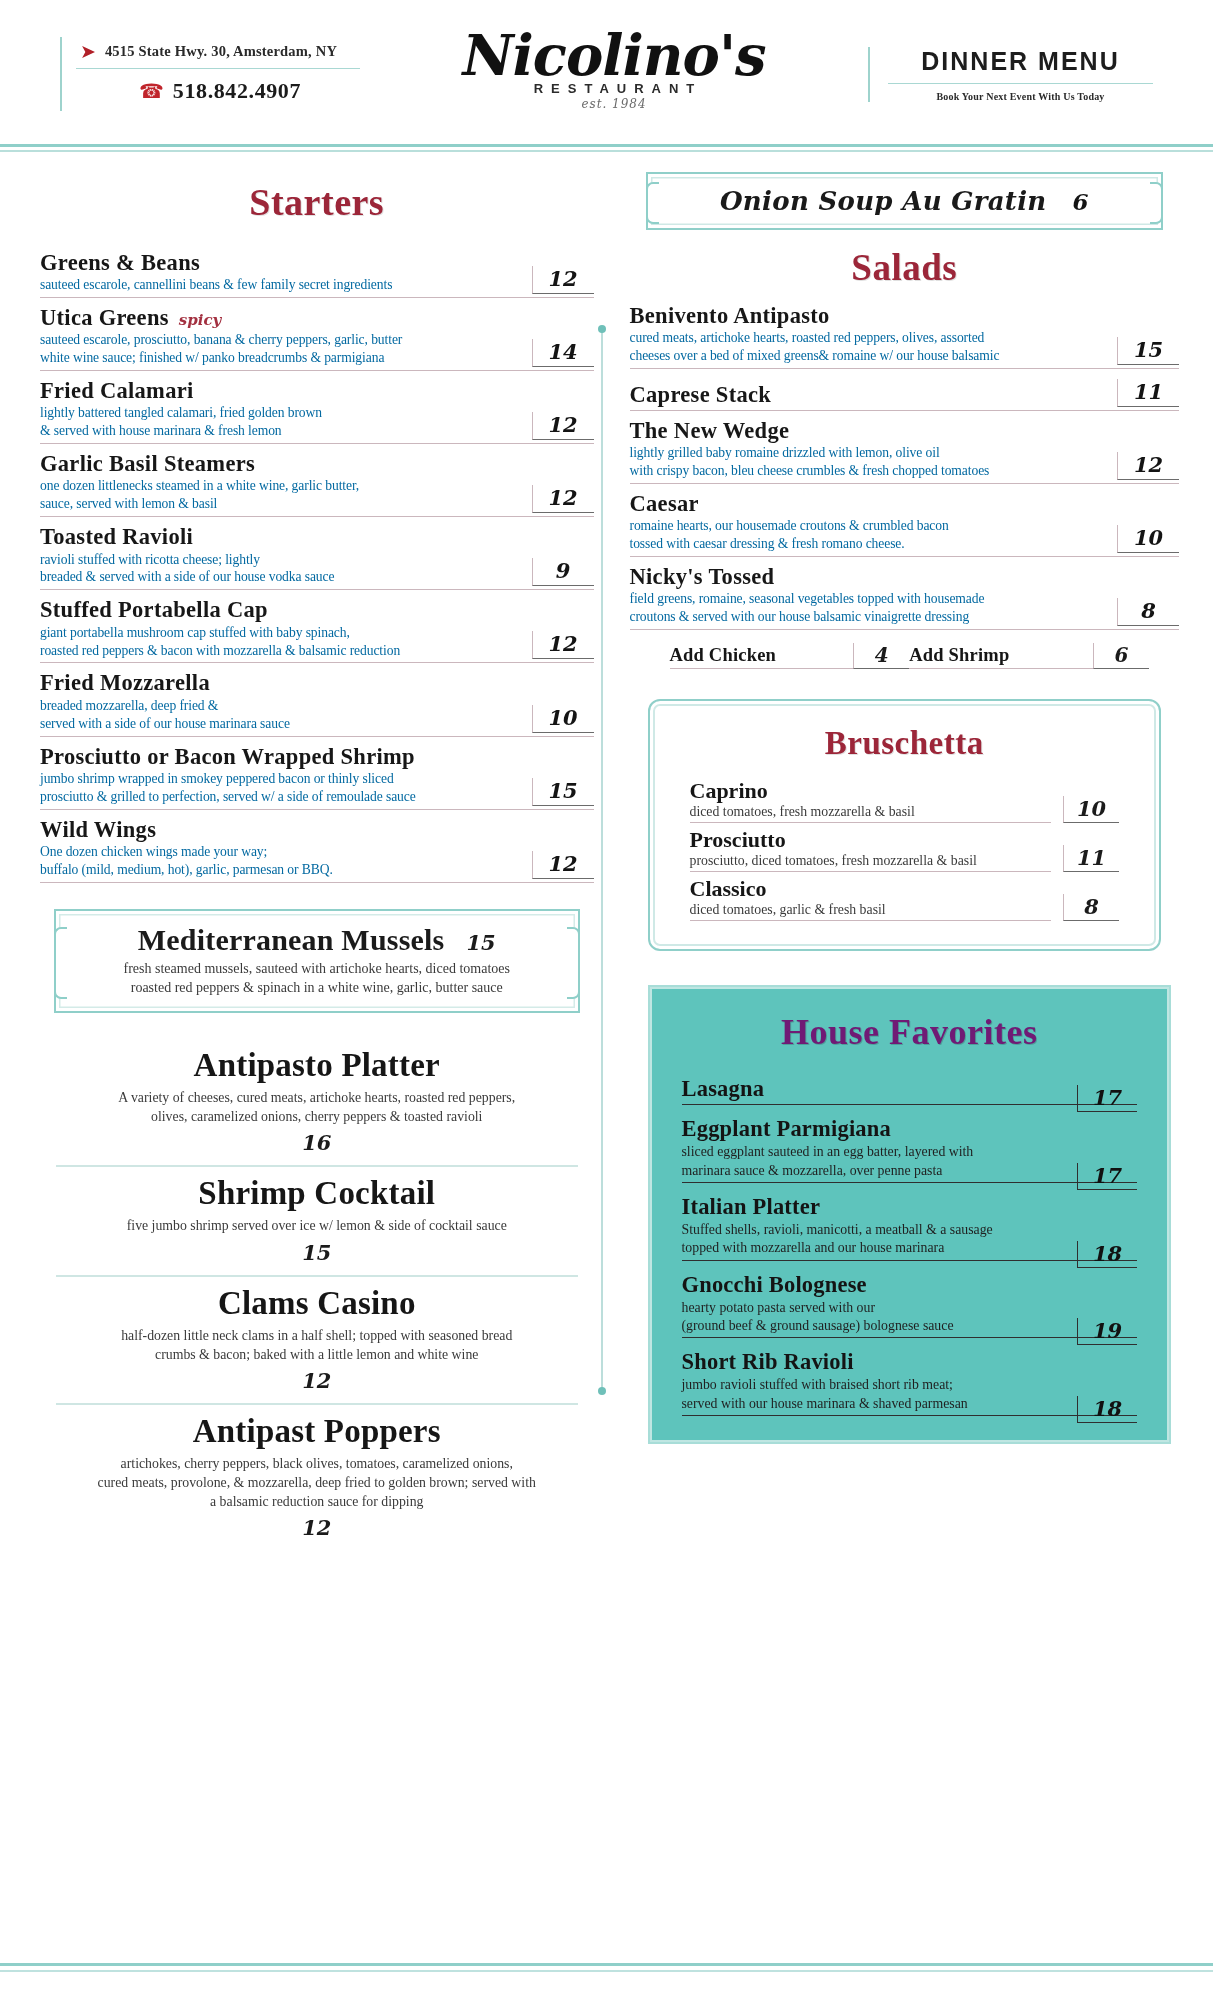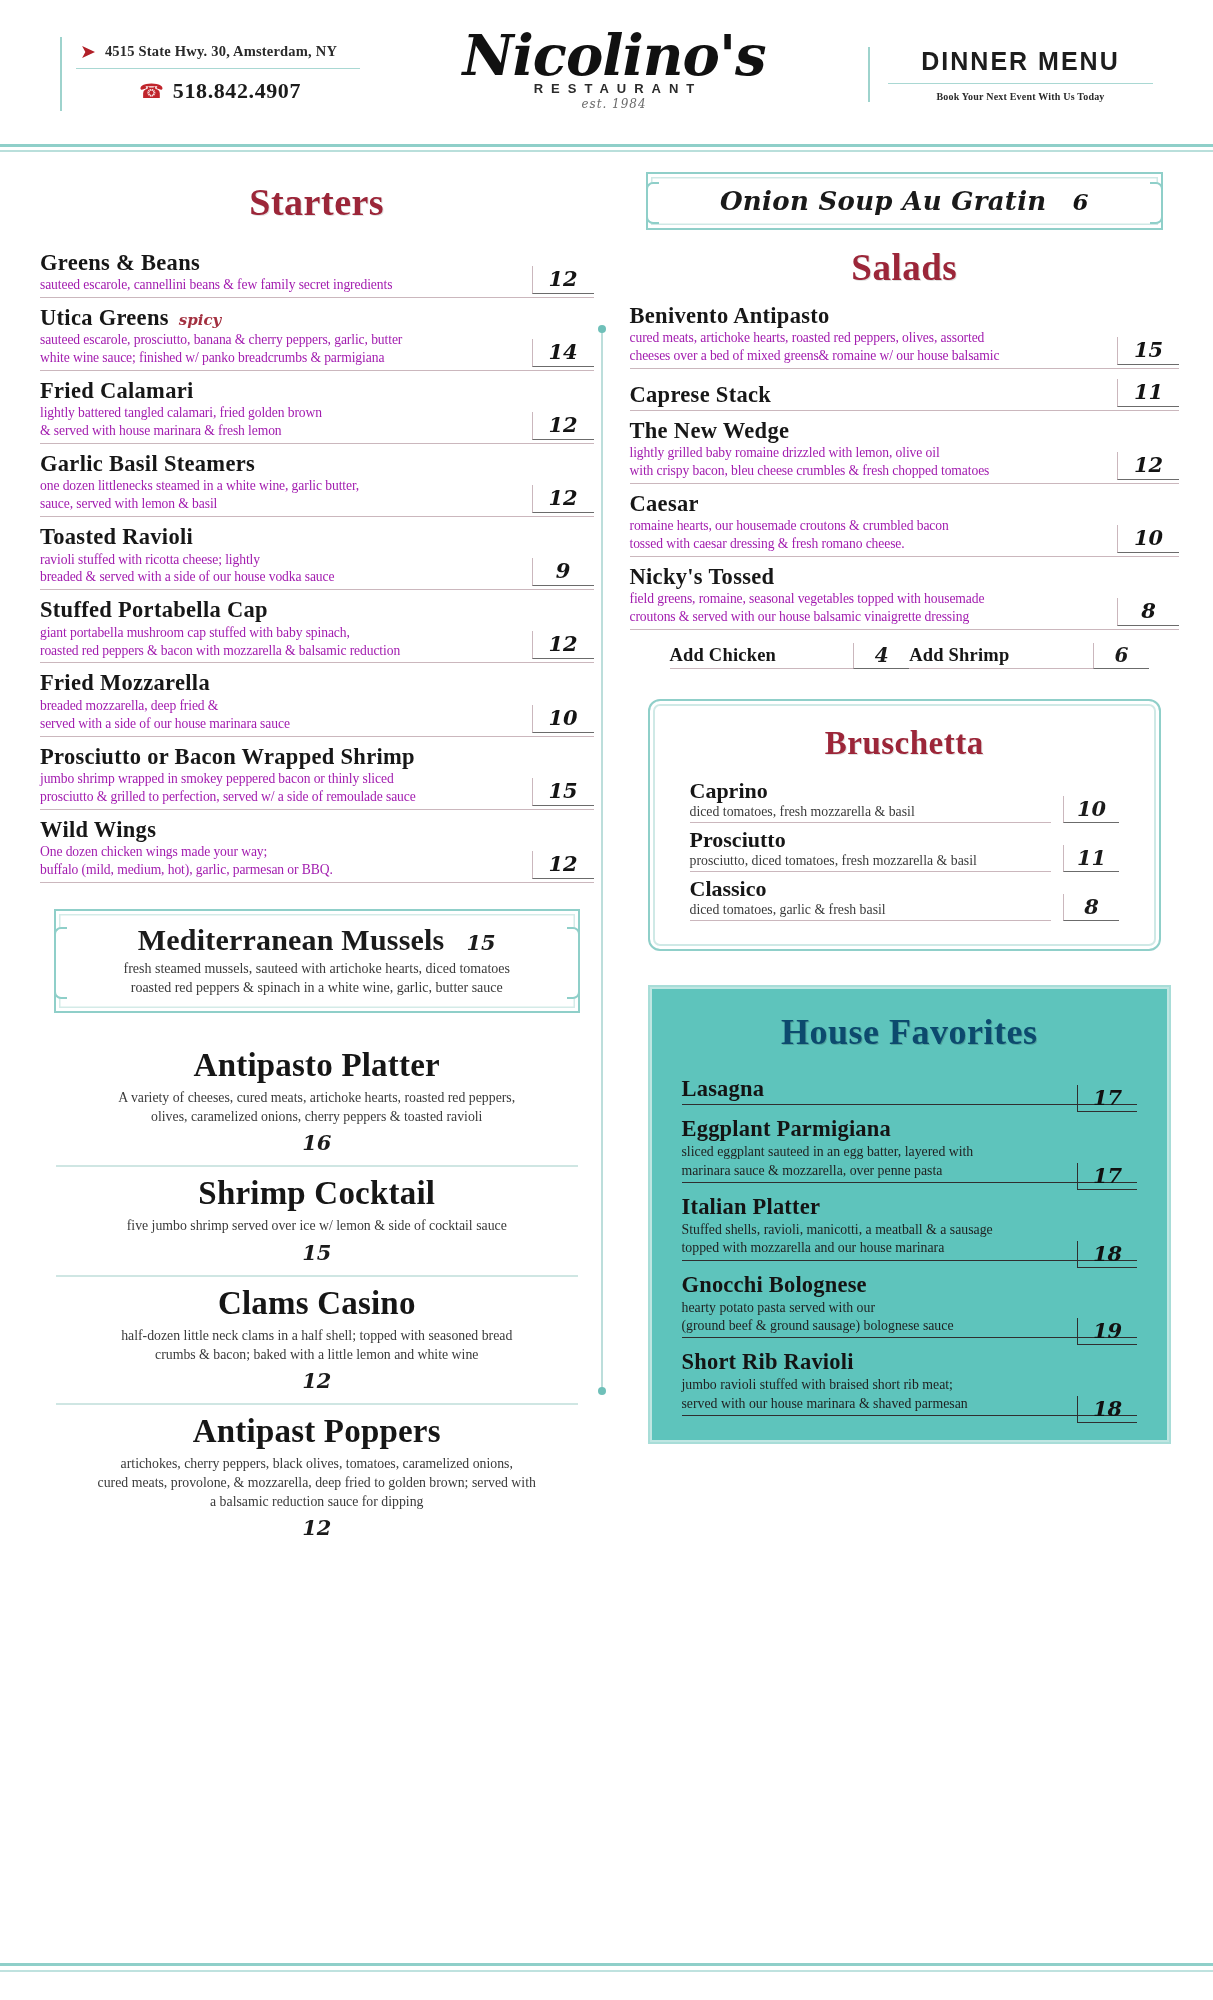--- a/index.html
+++ b/index.html
@@ -186,21 +186,21 @@
     font-weight: bold;
     font-size: 15px;
     color: #a33040;
     margin-left: 10px;
     letter-spacing: 0;
   }
   .item-desc {
     font-family: "Liberation Serif", serif;
     font-size: 13.6px;
     line-height: 1.32;
-    color: #a21caf;
+    color: #0369a1;
     letter-spacing: -.1px;
     margin-top: 1px;
   }
   .item-price {
     width: 62px;
     flex: 0 0 62px;
     text-align: center;
     font-family: "DejaVu Serif", serif;
     font-style: italic;
     font-weight: bold;
@@ -707,21 +707,21 @@
             <div class="brusch-body">
               <div class="brusch-name">Classico</div>
               <div class="brusch-desc">diced tomatoes, garlic &amp; fresh basil</div>
             </div>
             <div class="brusch-price">8</div>
           </div>
         </div>
     </div>
 
     <div class="house-box" style="background: rgb(94, 196, 188);">
-      <div class="sec-head house" style="color: #0c4a6e;">House Favorites</div>
+      <div class="sec-head house" style="color: #701a75;">House Favorites</div>
       <div class="house-inner" id="house-list">
           <div class="house-item">
             <div class="house-body">
               <div class="house-name">Lasagna</div>
             </div>
             <div class="house-price">17</div>
           </div>
           <div class="house-item">
             <div class="house-body">
               <div class="house-name">Eggplant Parmigiana</div>

